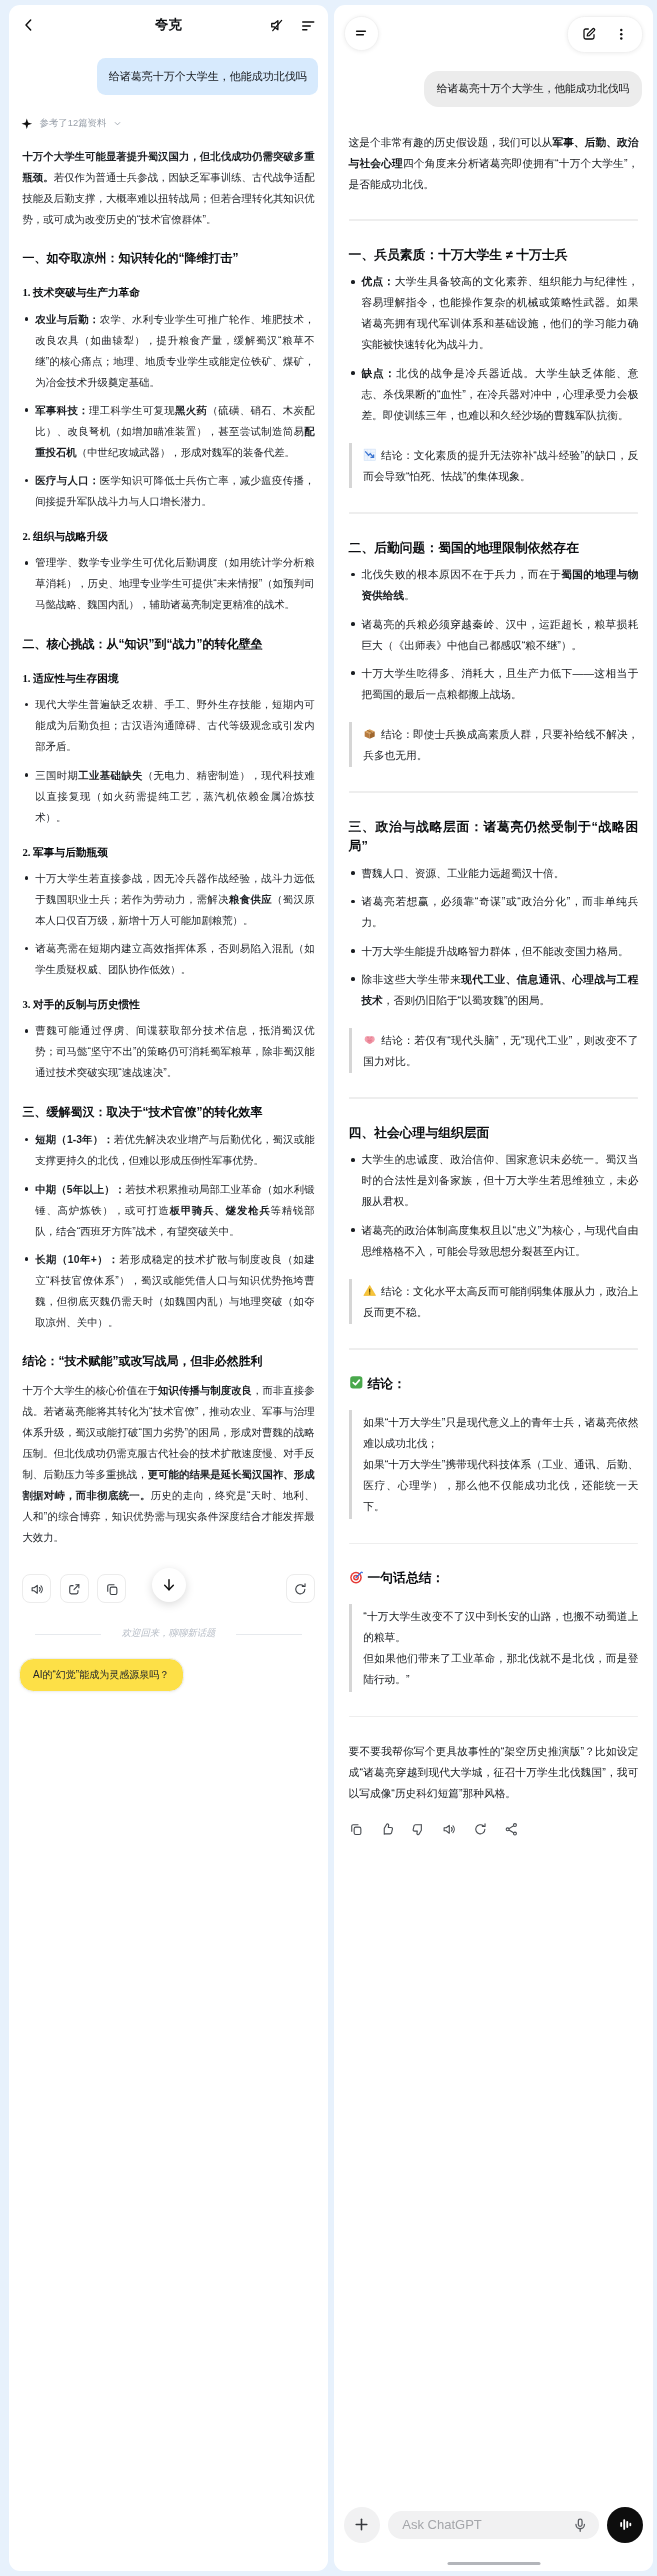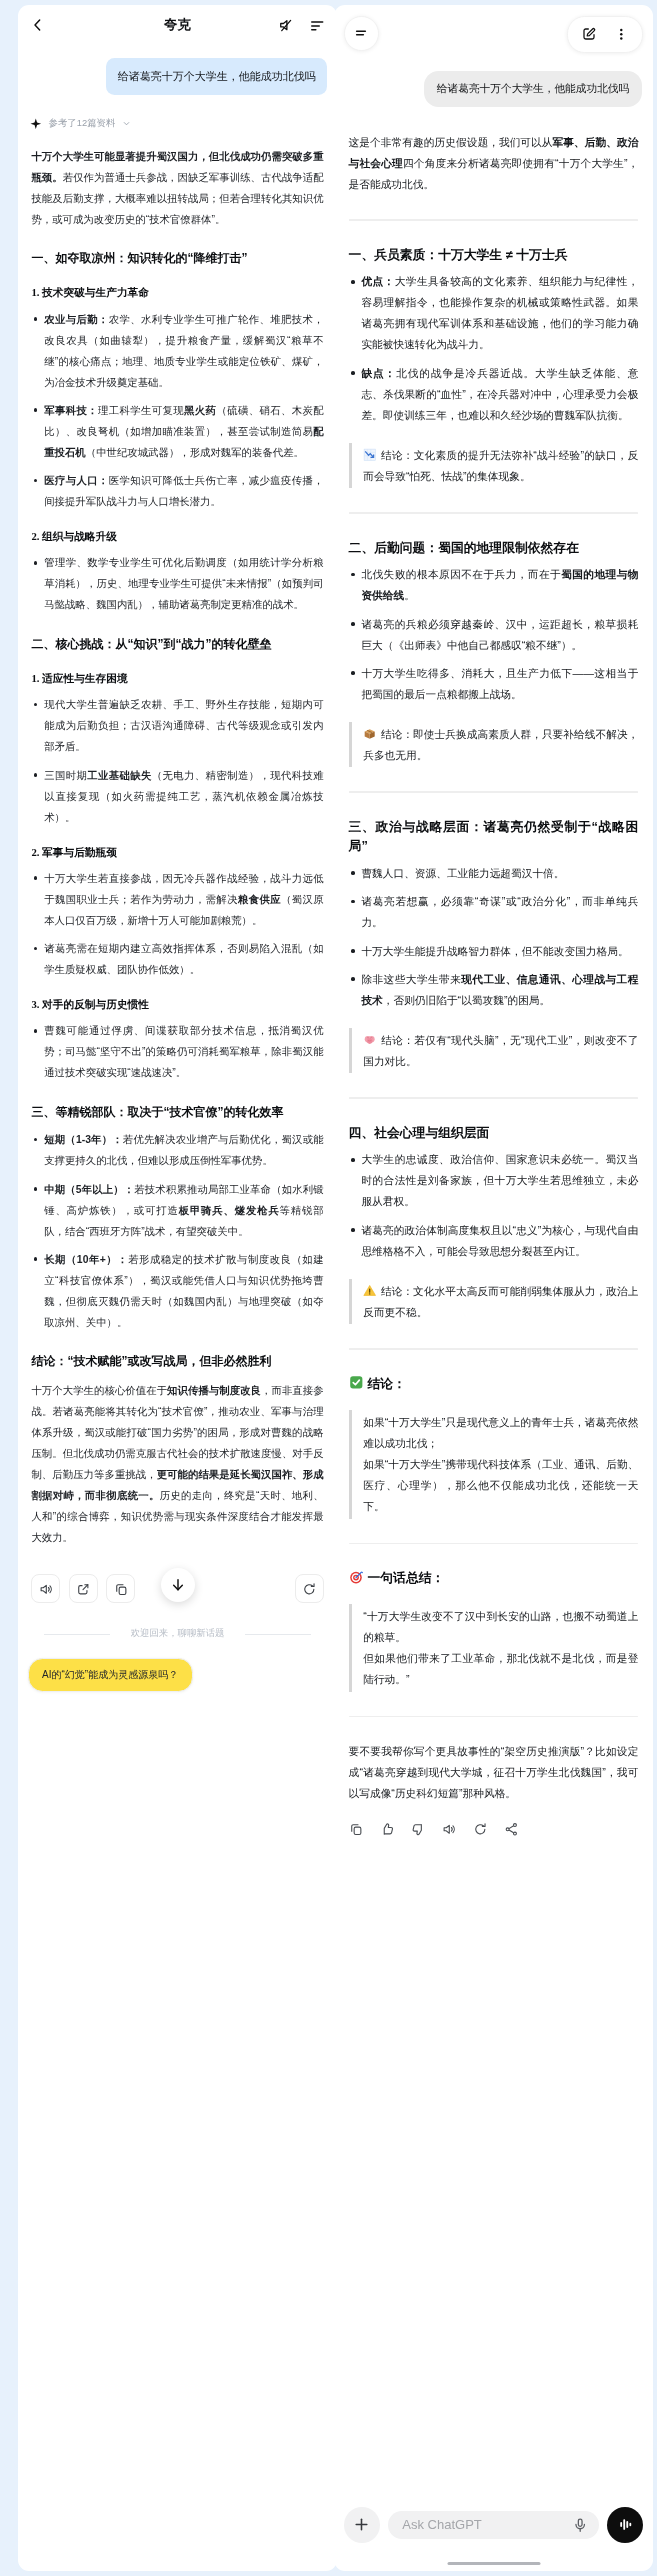--- a/index.html
+++ b/index.html
@@ -1,40 +1,40 @@
 <!DOCTYPE html>
 <html style="font-size:9.7px"><head>
 <meta charset="utf-8">
 <style>
   html,body{margin:0;padding:0;}
   body{width:658px;height:2576px;background:#e7f1fc;font-family:"Liberation Sans","DejaVu Sans",sans-serif;position:relative;}
   b{font-weight:bold;}
   .card{position:absolute;top:4.9px;width:319px;height:2566px;background:#fff;border-radius:11px;overflow:hidden;}
-  .quark{left:18px;}
+  .quark{left:9px;}
   .gpt{left:334px;}
   svg{display:block;}
 
   
   .q-header{height:40px;display:flex;align-items:center;padding:0 12px;position:relative;}
   .q-title{position:absolute;left:0;right:0;text-align:center;font-size:13.4px;font-weight:bold;color:#0f1114;}
   .q-hright{margin-left:auto;display:flex;align-items:center;gap:14.6px;position:relative;z-index:2;}
   .q-bubble-row{display:flex;justify-content:flex-end;padding:13.4px 9.7px 0;}
   .q-bubble{background:#d7eafd;border-radius:8.5px;padding:9px 11.6px;font-size:11px;line-height:1.7;color:#15181c;max-width:266px;}
   .q-sources{display:flex;align-items:center;gap:7px;padding:22px 12px 0;color:#9aa1ab;font-size:9.4px;}
   .q-content{padding:7.3px 13.4px 0;color:#1c1f24;font-size:10.4px;line-height:21px;text-align:justify;}
   .q-content p{margin:8.5px 0;}
   .q-content h2{font-size:12px;line-height:19px;margin:19.5px 0 4.9px;color:#0c0e11;}
   .q-content h3{font-size:10.7px;line-height:17px;margin:16px 0 2.4px;color:#0c0e11;font-family:Liberation Serif, serif;}
   .blist{list-style:none;margin:3.7px 0;padding:0;}
   .blist li{position:relative;padding-left:12.8px;margin:7.3px 0;}
   .blist li::before{content:"";position:absolute;left:2.4px;top:8.5px;width:3.7px;height:3.7px;border-radius:50%;background:#1c1f24;}
   .q-actions{display:flex;align-items:center;gap:8.5px;padding:18px 13.4px 0;}
   .q-act{width:29px;height:29px;border:0.6px solid #ececec;border-radius:8px;background:#fff;display:flex;align-items:center;justify-content:center;padding:0;}
   .q-act.last{margin-left:auto;}
-  .q-welcome{display:flex;align-items:center;justify-content:center;gap:21px;padding:24px 16px 0;color:#b8bec7;font-size:9.4px;}
+  .q-welcome{display:flex;align-items:center;justify-content:center;gap:21px;padding:24px 16px 0;color:#b8bec7;font-size:9.4px;font-style:italic;}
   .wline{width:66px;height:0.6px;background:#e6e9ed;}
   .q-chip{display:inline-block;margin:18px 0 0 9.7px;border:0.6px solid #eef0f3;box-shadow:0 0.6px 3px rgba(0,0,0,.05);border-radius:14.6px;padding:9px 13.4px;font-size:10px;color:#22252a;background:#fde047;}
   .q-scroll{position:absolute;top:1563px;left:50%;transform:translateX(-50%);width:34px;height:34px;border-radius:50%;background:#fff;border:none;box-shadow:0 2.4px 9.7px rgba(0,0,0,.15);display:flex;align-items:center;justify-content:center;padding:0;}
 
   
   .g-header{display:flex;align-items:flex-start;justify-content:space-between;padding:11px 9.7px 0;}
   .g-circle{width:35px;height:35px;border-radius:50%;background:#fff;border:0.6px solid #f1f1f1;box-shadow:0 0.6px 4.3px rgba(0,0,0,.07);display:flex;align-items:center;justify-content:center;padding:0;}
   .g-pill{height:35px;border-radius:17.7px;background:#fff;border:0.6px solid #f1f1f1;box-shadow:0 0.6px 4.3px rgba(0,0,0,.07);display:flex;align-items:center;gap:17px;padding:0 13.4px;}
   .g-bubble-row{display:flex;justify-content:flex-end;padding:18px 11px 0;}
   .g-bubble{background:#ececec;border-radius:14.6px;padding:8.5px 12.8px;font-size:10.7px;line-height:1.78;color:#101214;max-width:205px;}
@@ -120,21 +120,21 @@
       </ul>
       <h3>2. 军事与后勤瓶颈</h3>
       <ul class="blist">
         <li>十万大学生若直接参战，因无冷兵器作战经验，战斗力远低于魏国职业士兵；若作为劳动力，需解决<b>粮食供应</b>（蜀汉原本人口仅百万级，新增十万人可能加剧粮荒）。</li>
         <li>诸葛亮需在短期内建立高效指挥体系，否则易陷入混乱（如学生质疑权威、团队协作低效）。</li>
       </ul>
       <h3>3. 对手的反制与历史惯性</h3>
       <ul class="blist">
         <li>曹魏可能通过俘虏、间谍获取部分技术信息，抵消蜀汉优势；司马懿“坚守不出”的策略仍可消耗蜀军粮草，除非蜀汉能通过技术突破实现“速战速决”。</li>
       </ul>
-      <h2>三、等精锐部队：取决于“技术官僚”的转化效率</h2>
+      <h2>三、缓解蜀汉：取决于“技术官僚”的转化效率</h2>
       <ul class="blist">
         <li><b>短期（1-3年）：</b>若优先解决农业增产与后勤优化，蜀汉或能支撑更持久的北伐，但难以形成压倒性军事优势。</li>
         <li><b>中期（5年以上）：</b>若技术积累推动局部工业革命（如水利锻锤、高炉炼铁），或可打造<b>板甲骑兵、燧发枪兵</b>等精锐部队，结合“西班牙方阵”战术，有望突破关中。</li>
         <li><b>长期（10年+）：</b>若形成稳定的技术扩散与制度改良（如建立“科技官僚体系”），蜀汉或能凭借人口与知识优势拖垮曹魏，但彻底灭魏仍需天时（如魏国内乱）与地理突破（如夺取凉州、关中）。</li>
       </ul>
       <h2>结论：“技术赋能”或改写战局，但非必然胜利</h2>
       <p>十万个大学生的核心价值在于<b>知识传播与制度改良</b>，而非直接参战。若诸葛亮能将其转化为“技术官僚”，推动农业、军事与治理体系升级，蜀汉或能打破“国力劣势”的困局，形成对曹魏的战略压制。但北伐成功仍需克服古代社会的技术扩散速度慢、对手反制、后勤压力等多重挑战，<b>更可能的结果是延长蜀汉国祚、形成割据对峙，而非彻底统一。</b>历史的走向，终究是“天时、地利、人和”的综合博弈，知识优势需与现实条件深度结合才能发挥最大效力。</p>
     </div>
 
   <div class="q-actions">

